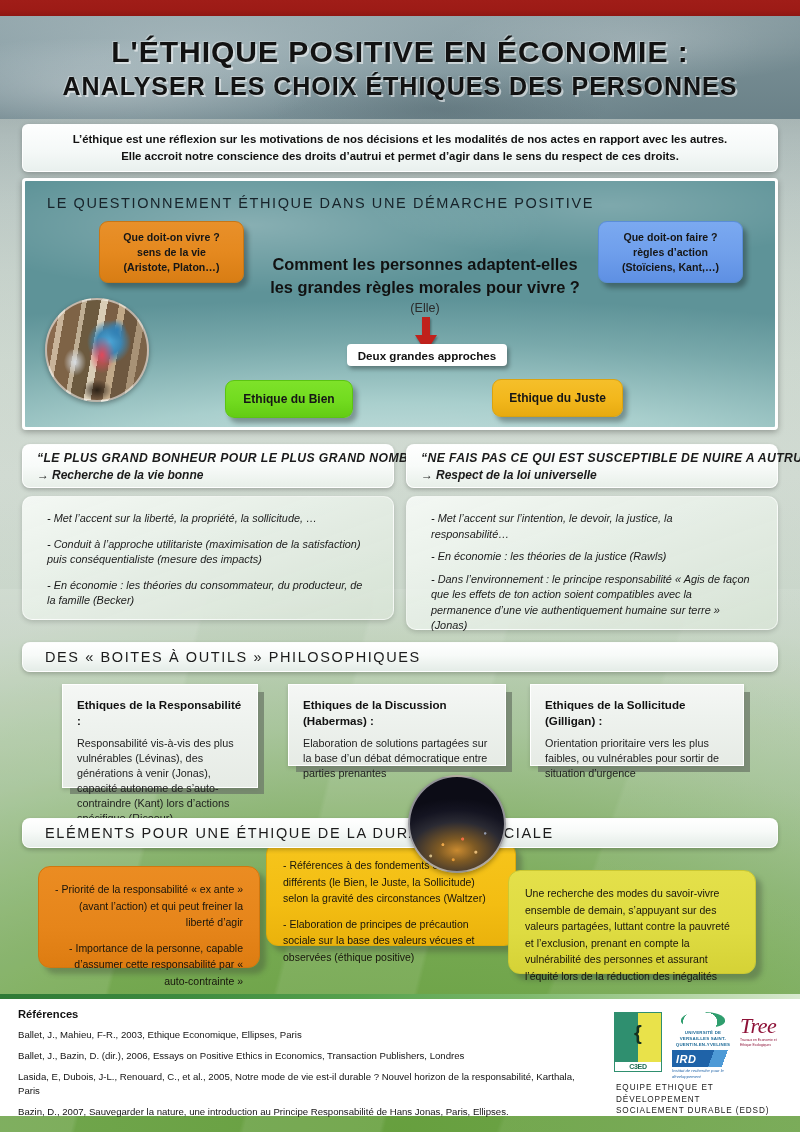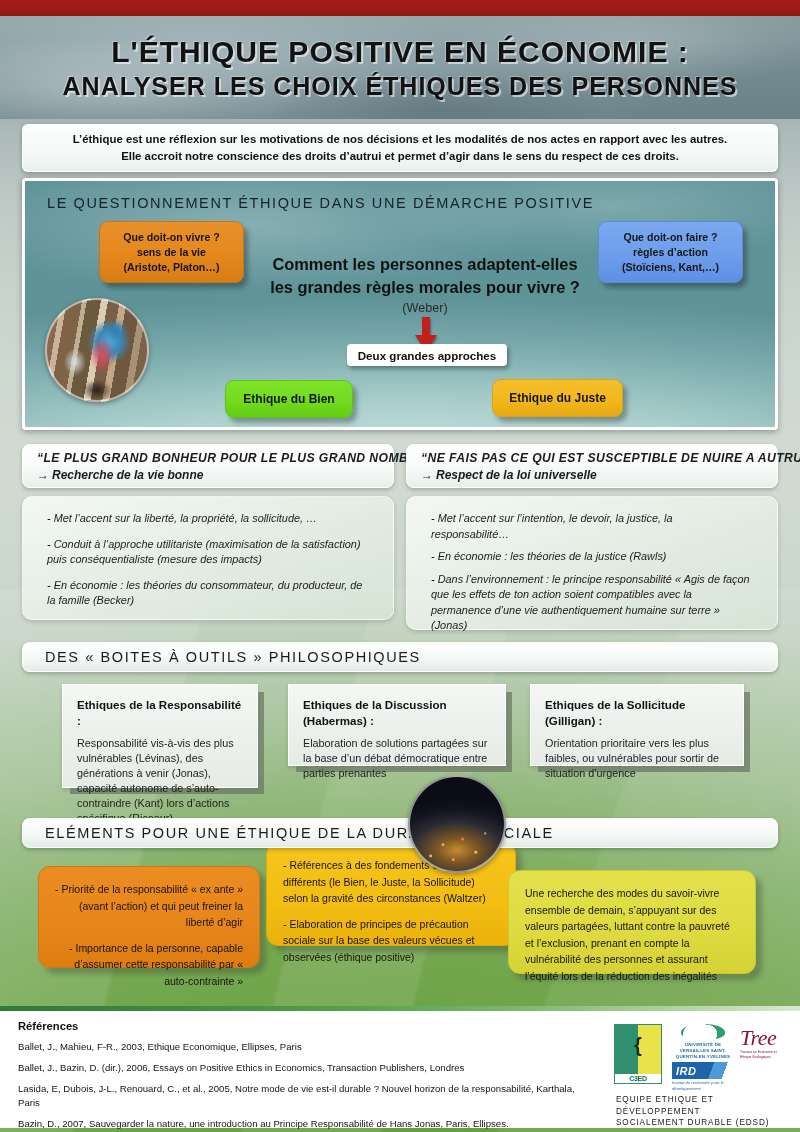--- a/index.html
+++ b/index.html
@@ -413,21 +413,21 @@
     border: 1px solid #deaa0a;
   }
   .dur-lime {
     background: linear-gradient(180deg, #e4e04a 0%, #dedb41 60%, #d5d236 100%);
     border: 1px solid #cbc832;
   }
 
   
   .footer {
     position: absolute;
-    left: 0; bottom: 4px;
+    left: 0; bottom: 16px;
     width: 800px;
     height: 122px;
     background: #ffffff;
     z-index: 35;
   }
   .footer-top-strip {
     position: absolute;
     top: 0; left: 0; width: 800px; height: 5px;
     background: linear-gradient(90deg, #2f7a36 0%, #3d8a3f 22%, #57a24e 45%, #7db86c 65%, #a9cf99 82%, #d8e9cf 100%);
   }
@@ -577,21 +577,21 @@
 
     <div class="pill pill-blue">
       <span>Que doit-on faire ?</span>
       <span>règles d’action</span>
       <span>(Stoïciens, Kant,…)</span>
     </div>
 
     <div class="central-q">
       <div class="cq-line">Comment les personnes adaptent-elles</div>
       <div class="cq-line">les grandes règles morales pour vivre ?</div>
-      <div class="cq-src">(Weber)</div>
+      <div class="cq-src">(Elle)</div>
     </div>
 
     <div class="arrow-down">
       <svg width="24" height="36" viewBox="0 0 24 36">
         <polygon points="8,0 16,0 16,18 23,18 12,35 1,18 8,18" fill="#c0211c"></polygon>
       </svg>
     </div>
 
     <div class="approach-tag">Deux grandes approches</div>
 

